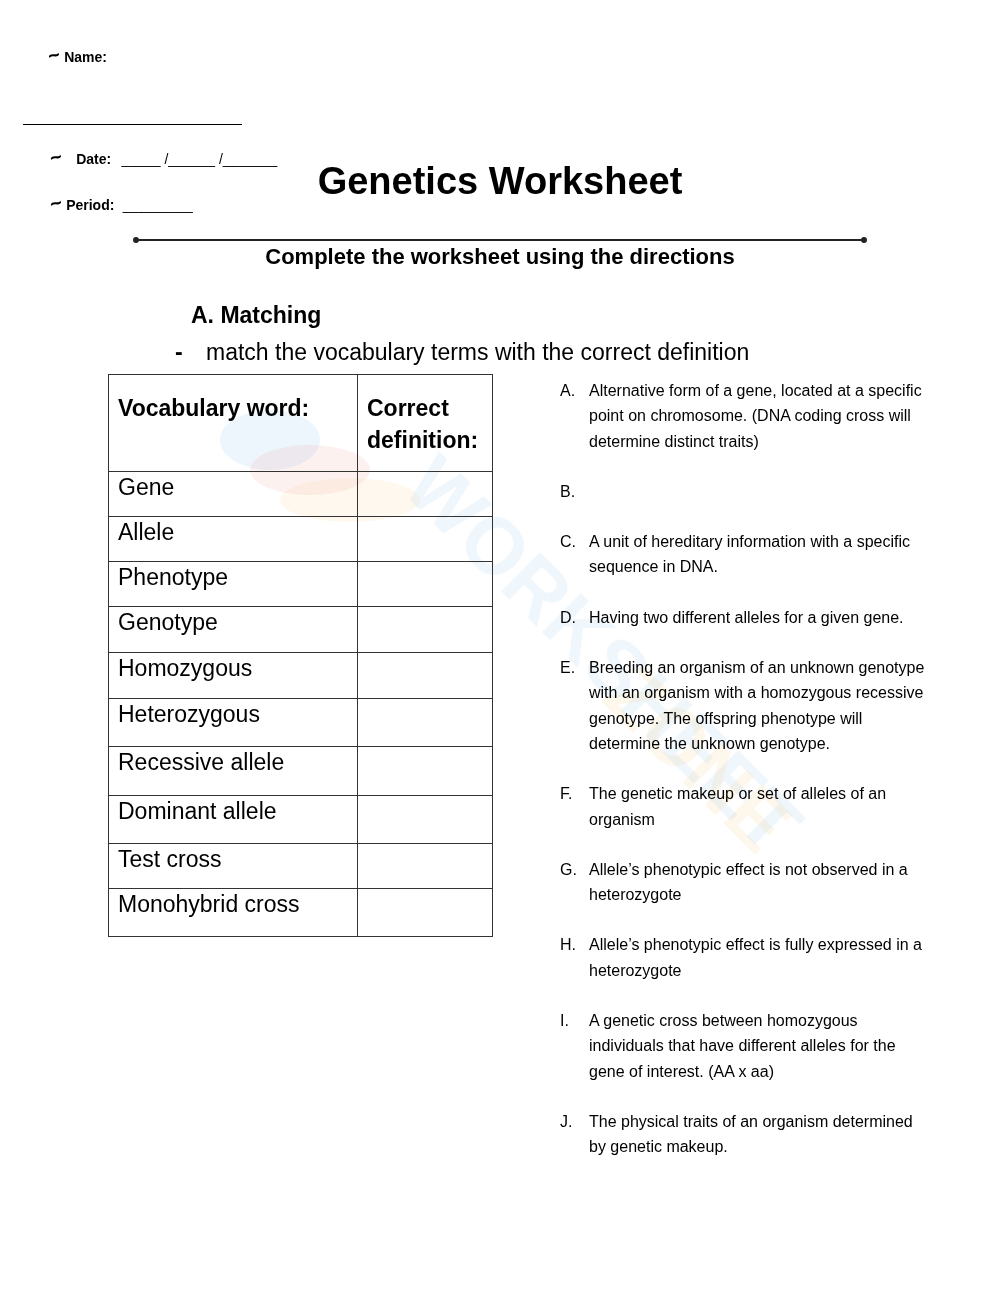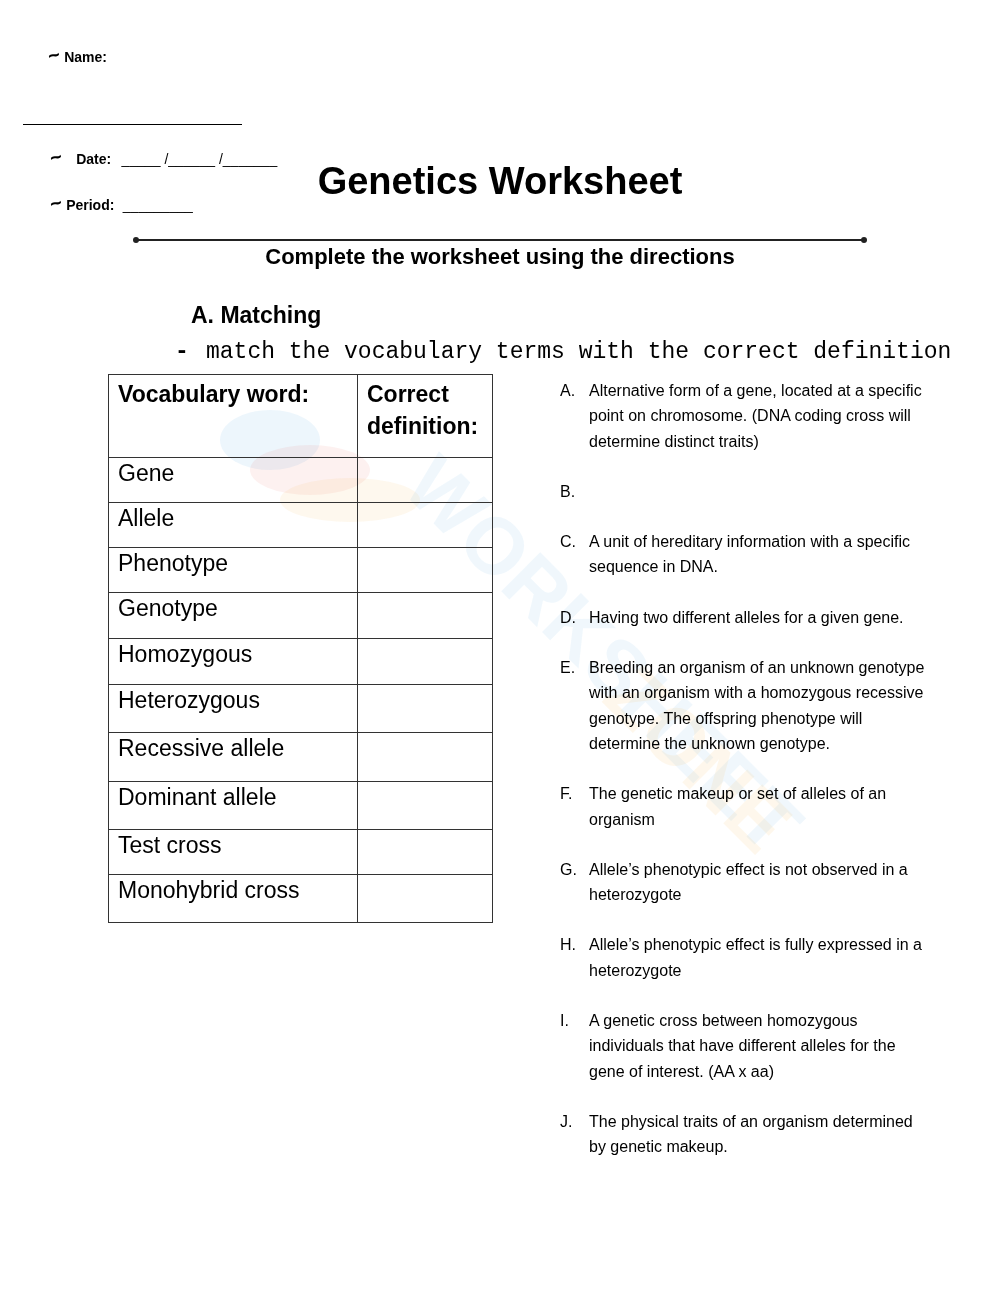--- a/index.html
+++ b/index.html
@@ -8,27 +8,27 @@
     font-family: "Liberation Sans", "DejaVu Sans", sans-serif; color: #000;
   }
   .abs { position: absolute; }
   .hdr-label { font-size: 14px; font-weight: bold; }
   .pen { font-size: 20px; font-weight: bold; display: inline-block; transform: rotate(-15deg); }
   .title { left: 0; width: 1000px; top: 160px; text-align: center; font-size: 38px; font-weight: bold; }
   .rule { left: 135px; width: 730px; top: 239px; height: 2px; background: #222; }
   .dot { width: 6px; height: 6px; border-radius: 50%; background: #222; top: 237px; }
   .subtitle { left: 0; width: 1000px; top: 244px; text-align: center; font-size: 22px; font-weight: bold; }
   .section { left: 147px; top: 302px; font-size: 23px; font-weight: bold; margin-left: 44px; }
-  .instr { left: 175px; top: 339px; font-size: 23px; font-family: Liberation Mono, monospace; }
+  .instr { left: 175px; top: 339px; font-size: 23px; }
   .instr .dash { display: inline-block; width: 31px; font-weight: bold; }
   table.vocab { position: absolute; left: 108px; top: 374px; border-collapse: collapse; }
   table.vocab td, table.vocab th {
     border: 1px solid #333; vertical-align: top; text-align: left; padding: 0 9px;
   }
-  table.vocab th { font-size: 23px; font-weight: bold; height: 79px; padding-top: 3px; line-height: 32px; }
+  table.vocab th { font-size: 23px; font-weight: bold; height: 79px; padding-top: 17px; line-height: 32px; }
   table.vocab td { font-size: 23px; padding-top: 2px; margin-top: 14px; }
   .c1 { width: 230px; }
   .c2 { width: 116px; }
   .defs { left: 560px; top: 378px; width: 370px; list-style: none; margin: 0; padding: 0; }
   .def { display: flex; font-size: 16px; line-height: 25.3px; margin-bottom: 25px; }
   .def .letter { width: 29px; flex-shrink: 0; }
   .watermark { left: 180px; top: 380px; width: 700px; height: 600px; pointer-events: none; }
 </style>
 </head>
 <body>

